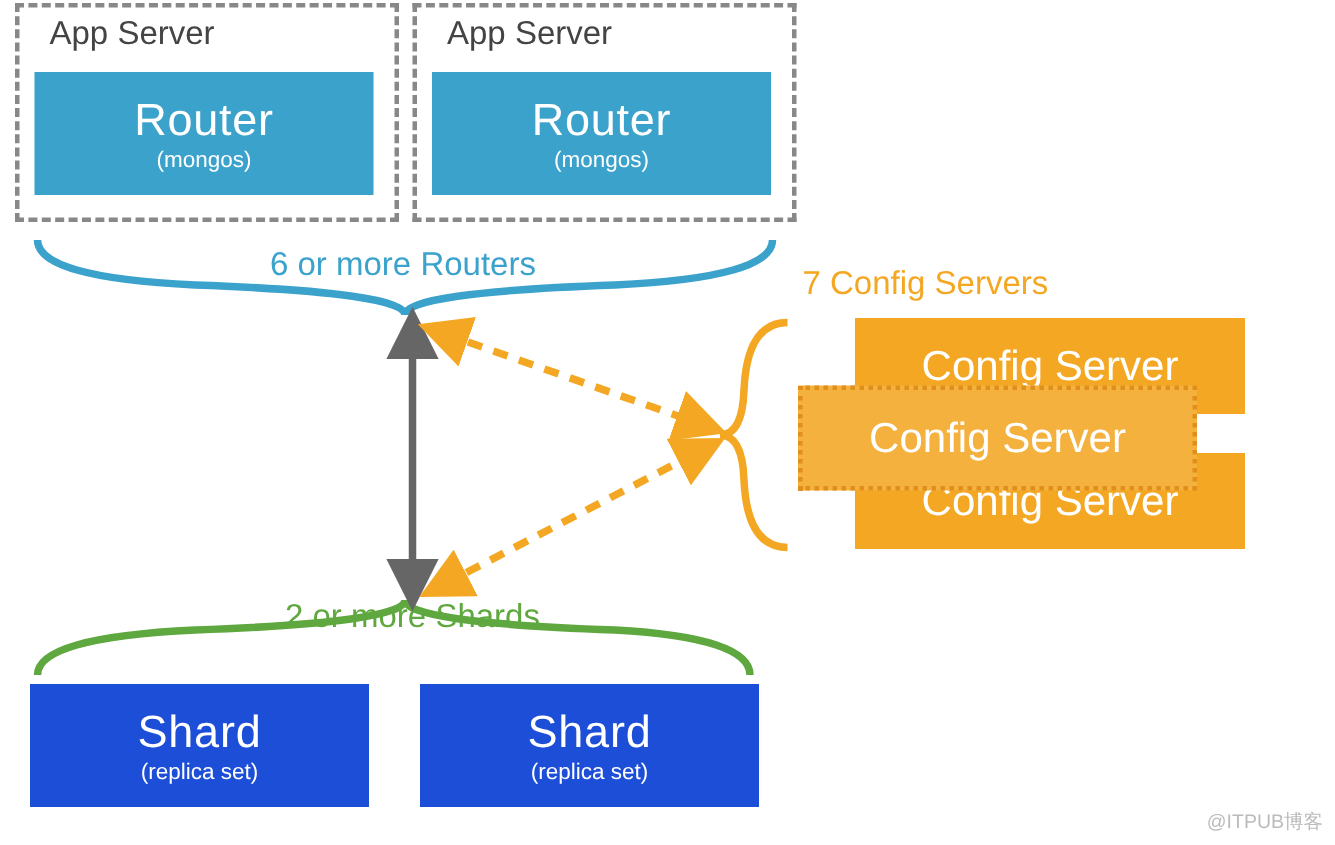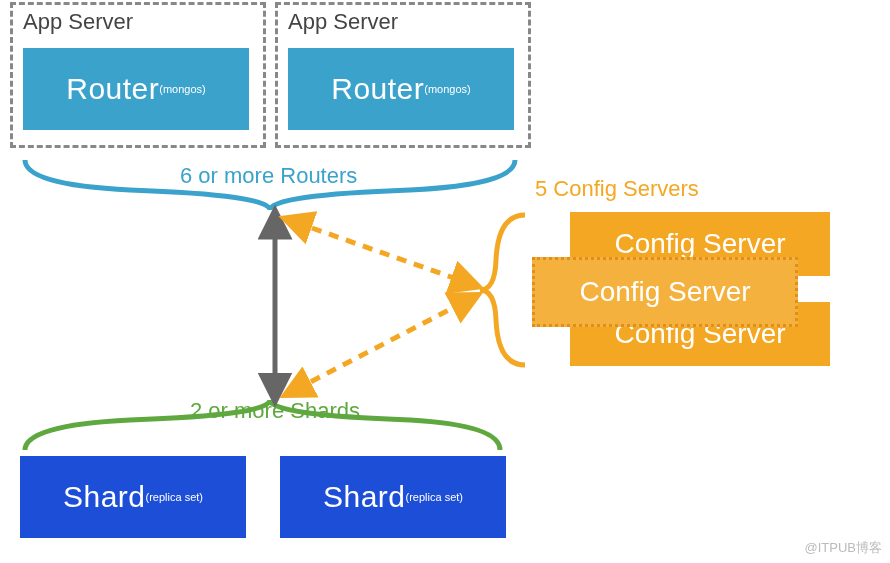--- a/index.html
+++ b/index.html
@@ -1,21 +1,21 @@
 <!DOCTYPE html>
 <html><head>
 <meta charset="utf-8">
 <style>
   body{margin:0;width:890px;height:563px;font-family:"Helvetica Neue",Helvetica,Arial,sans-serif;font-weight:300;position:relative;background:#fff}
   .dashed-box{position:absolute;border:3px dashed #888;padding:0}
-  .title{font-size:22px;color:#444;margin:4px 10px}
-  .block{position:absolute;color:#fff;text-align:center;display:flex;justify-content:center;align-items:center}
+  .title{font-size:22px;color:#444;margin:4px 20px}
+  .block{position:absolute;color:#fff;text-align:center;display:flex;flex-direction:column;justify-content:center;align-items:center}
   .router{background:#3ba2cc}
   .big{font-size:30px;letter-spacing:.5px}
-  .small{font-size:11px}
+  .small{font-size:15px}
   .shard{background:#1d4ed8}
   .cfg{background:#f4a722}
   .cfg-outline{border:3px dotted #e08f1a;background:#f4b13e}
   .label{position:absolute;font-size:22px}
   .lbl-router{color:#3ba2cc}
   .lbl-shard{color:#5fa83f}
   .lbl-cfg{color:#f4a722}
   .watermark{position:absolute;right:8px;bottom:6px;font-size:13px;color:#bbb}
 </style>
 </head>
@@ -32,21 +32,21 @@
 <div class="dashed-box" style="left:275px;top:2px;width:250px;height:140px">
   <div class="title">App Server</div>
 </div>
 <div class="block router" style="left:288px;top:48px;width:226px;height:82px">
   <div class="big">Router</div>
   <div class="small">(mongos)</div>
 </div>
 
 <div class="label lbl-router" style="left:180px;top:163px">6 or more Routers</div>
 
-<div class="label lbl-cfg" style="left:535px;top:176px">5 Config Servers</div>
+<div class="label lbl-cfg" style="left:535px;top:176px">7 Config Servers</div>
 <div class="block cfg" style="left:570px;top:212px;width:260px;height:64px">
   <div style="font-size:28px">Config Server</div>
 </div>
 <div class="block cfg" style="left:570px;top:302px;width:260px;height:64px">
   <div style="font-size:28px">Config Server</div>
 </div>
 <div class="block cfg-outline" style="left:532px;top:257px;width:260px;height:64px;color:#fff">
   <div style="font-size:28px">Config Server</div>
 </div>
 

